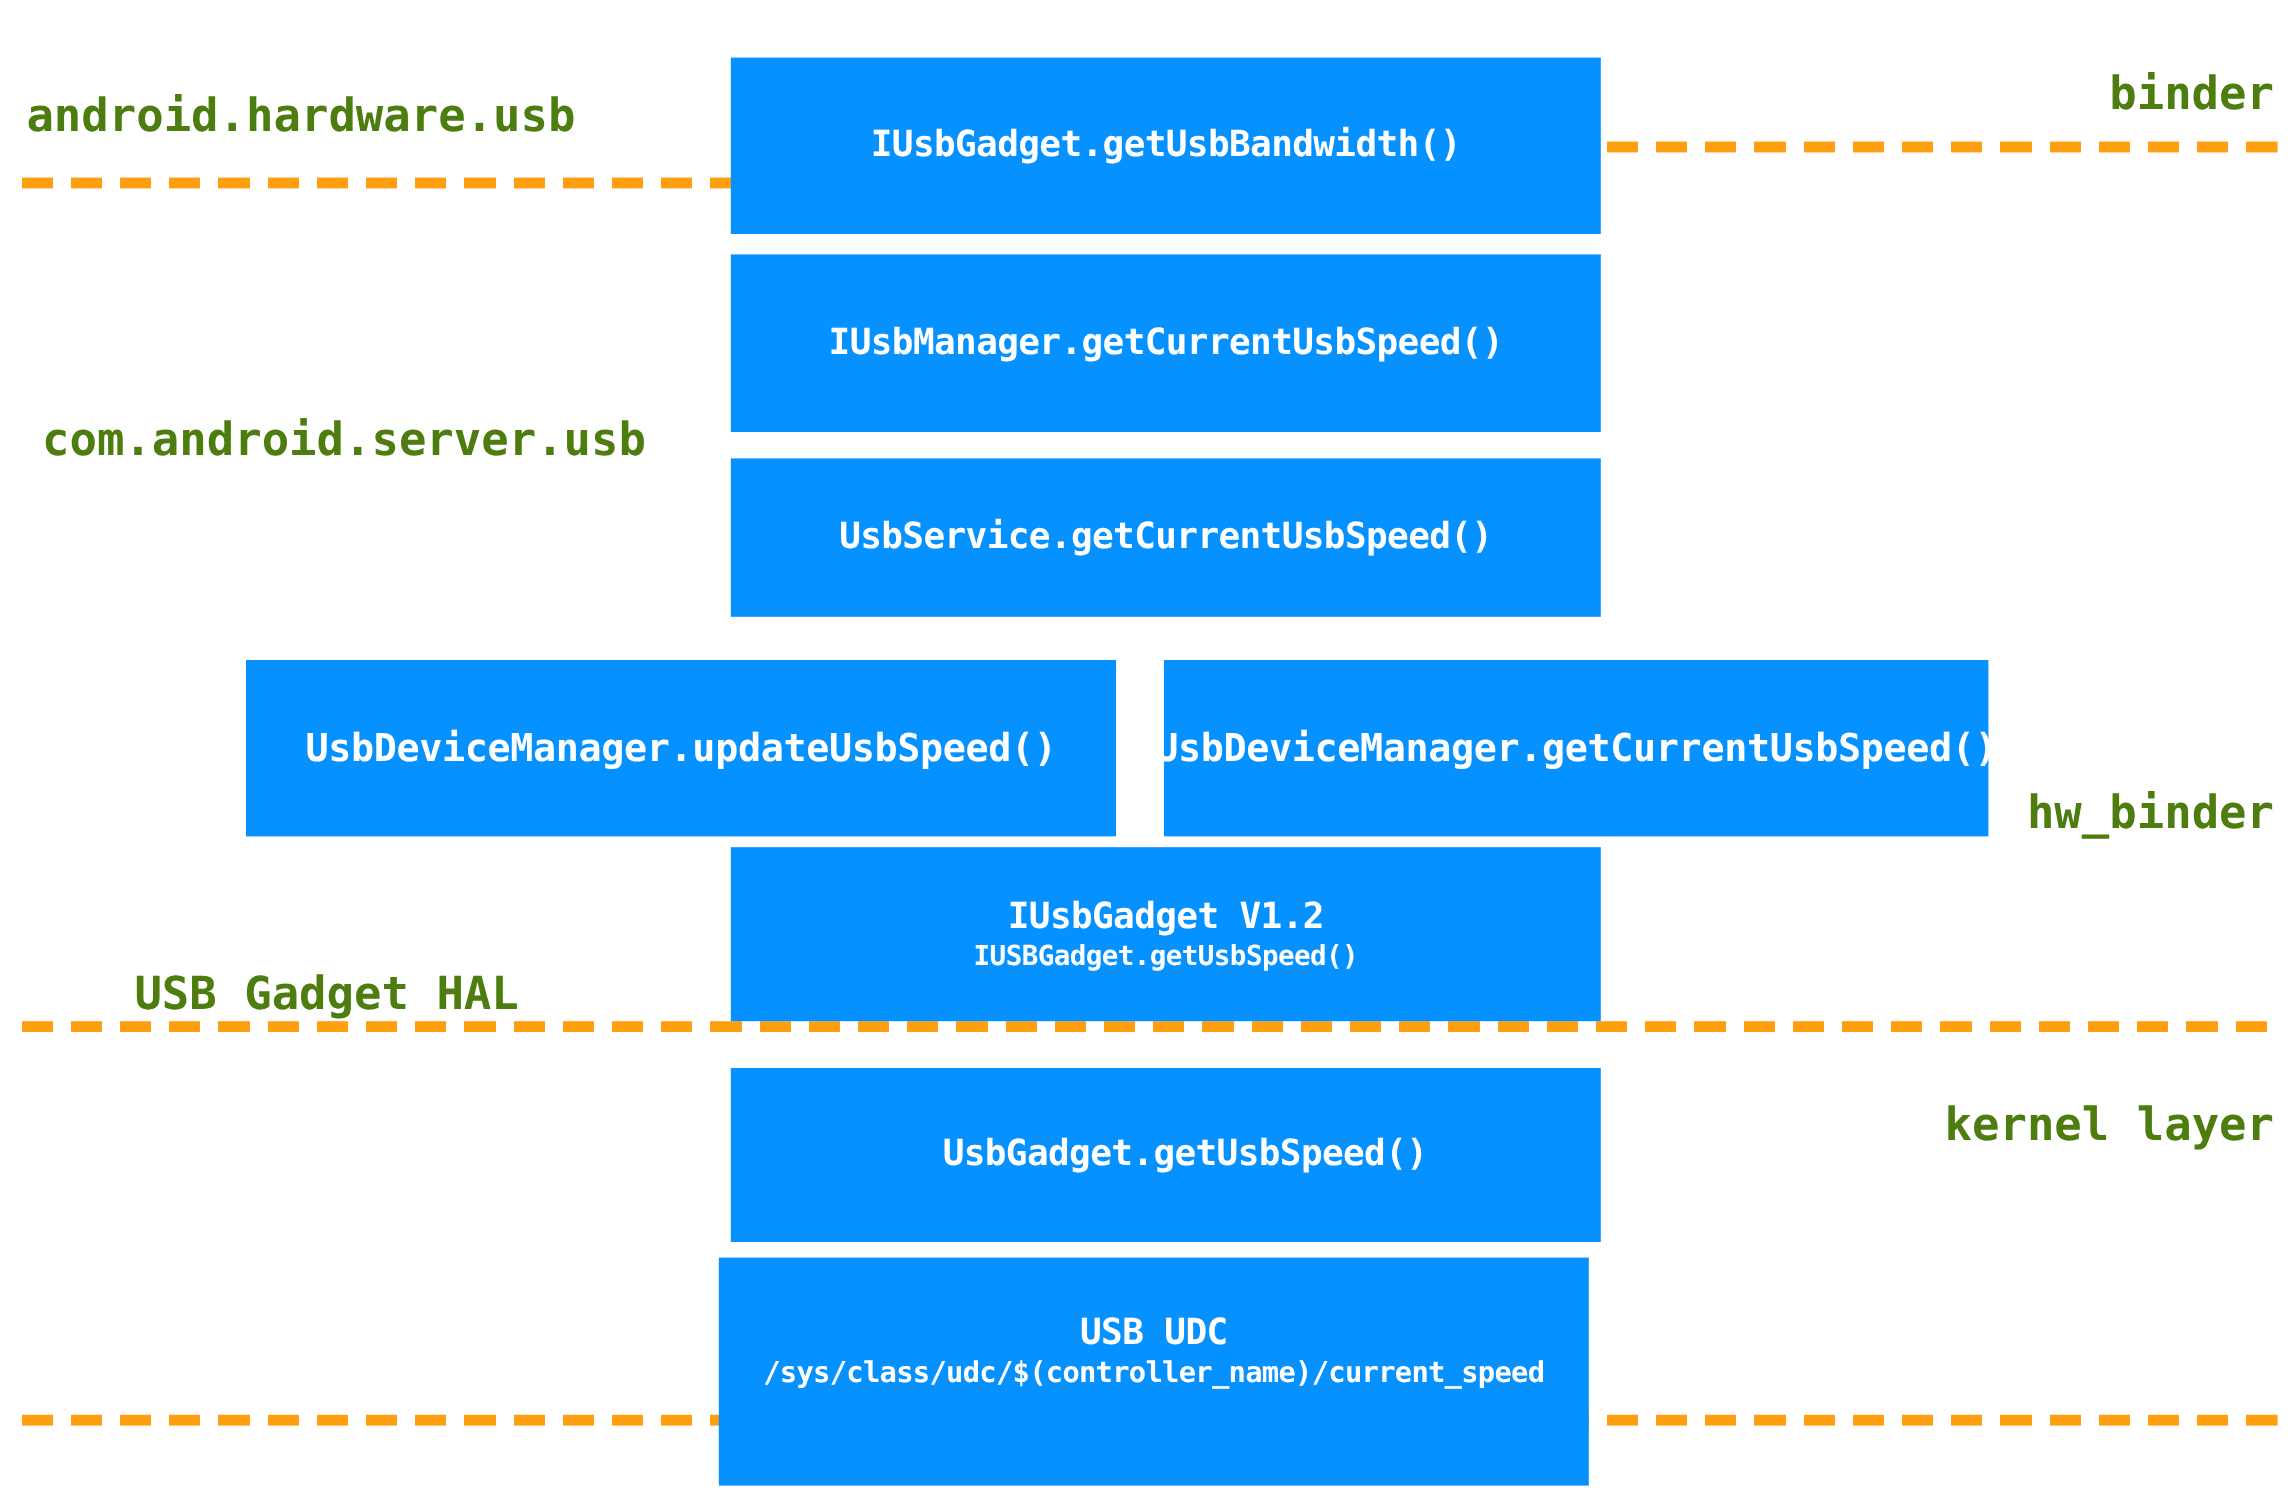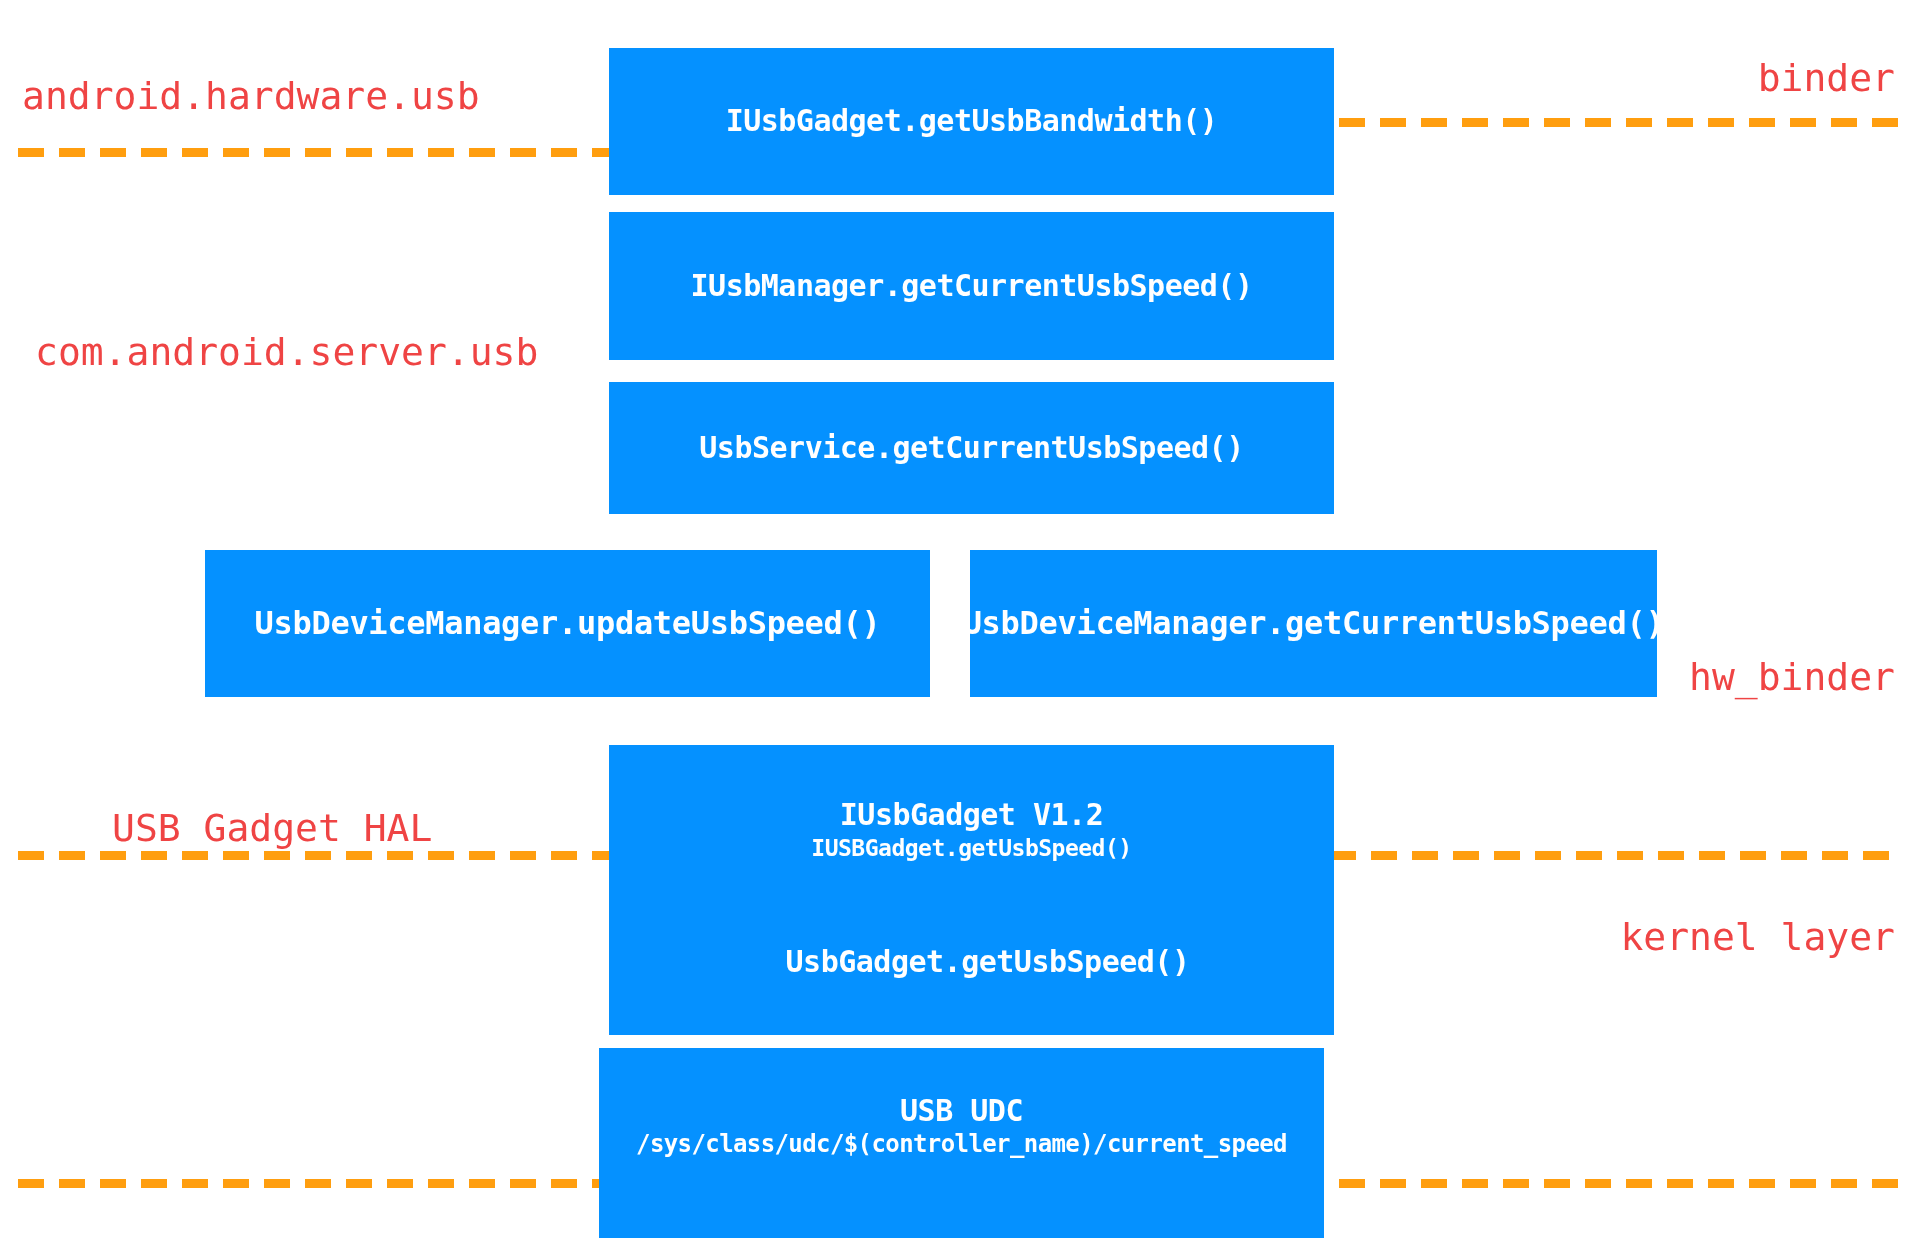--- a/index.html
+++ b/index.html
@@ -53,21 +53,21 @@
     letter-spacing: -0.6px;
     white-space: nowrap;
   }
 
   
   #box-usbmanager          { left: 609px; top: 48px;   width: 725px; height: 147px; }
   #box-iusbmanager         { left: 609px; top: 212px;  width: 725px; height: 148px; }
   #box-usbservice          { left: 609px; top: 382px;  width: 725px; height: 132px; }
   #box-udm-update          { left: 205px; top: 550px;  width: 725px; height: 147px; }
   #box-udm-getspeed        { left: 970px; top: 550px;  width: 687px; height: 147px; }
-  #box-iusbgadget          { left: 609px; top: 745px;  width: 725px; height: 169px; align-items: center; }
+  #box-iusbgadget          { left: 609px; top: 706px;  width: 725px; height: 145px; align-items: center; }
   #box-usbgadget           { left: 609px; top: 890px;  width: 725px; height: 145px; padding-left: 32px; }
   #box-usbudc              { left: 599px; top: 1048px; width: 725px; height: 190px; }
   #box-usbudc .stack       { margin-top: -34px; }
 
   
   .dash {
     position: absolute;
     height: 9px;
     background-image: repeating-linear-gradient(
         to right,
@@ -77,30 +77,30 @@
   }
   #dash-binder-left   { left: 18px;   top: 148px;  width: 600px; }
   #dash-binder-right  { left: 1298px; top: 118px;  width: 600px; }
   #dash-hwbinder      { left: 18px;   top: 851px;  width: 1880px; }
   #dash-kernel-left   { left: 18px;   top: 1179px; width: 600px; }
   #dash-kernel-right  { left: 1298px; top: 1179px; width: 600px; }
 
   
   .layer-label {
     position: absolute;
-    color: #ef4444;
+    color: #4d7c0f;
     font-family: "DejaVu Sans Mono", "Liberation Mono", monospace;
-    font-weight: normal;
+    font-weight: bold;
     font-size: 38px;
     letter-spacing: 0px;
     white-space: nowrap;
     z-index: 2;
   }
   #label-android-hardware-usb { left: 22px;  top: 74px;  }
-  #label-com-android-server   { left: 35px;  top: 330px; }
+  #label-com-android-server   { left: 35px;  top: 344px; }
   #label-usb-gadget-hal       { left: 112px; top: 806px; }
   #label-binder               { right: 18px; top: 56px;  }
   #label-hw-binder            { right: 18px; top: 655px; }
   #label-kernel-layer         { right: 18px; top: 915px; }
   #label-binder, #label-hw-binder, #label-kernel-layer { text-align: right; }
 </style>
 </head>
 <body>
 
 <div id="canvas">

